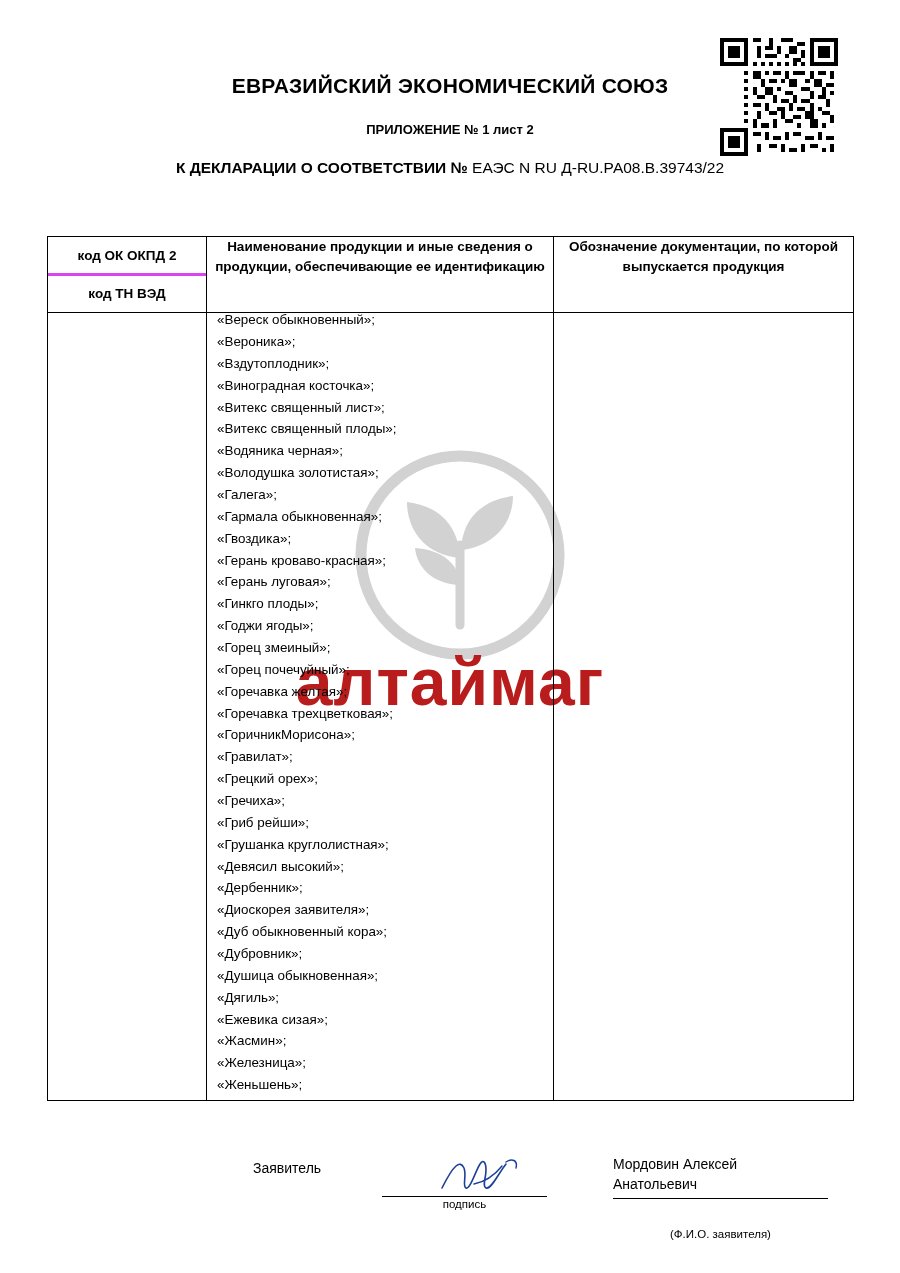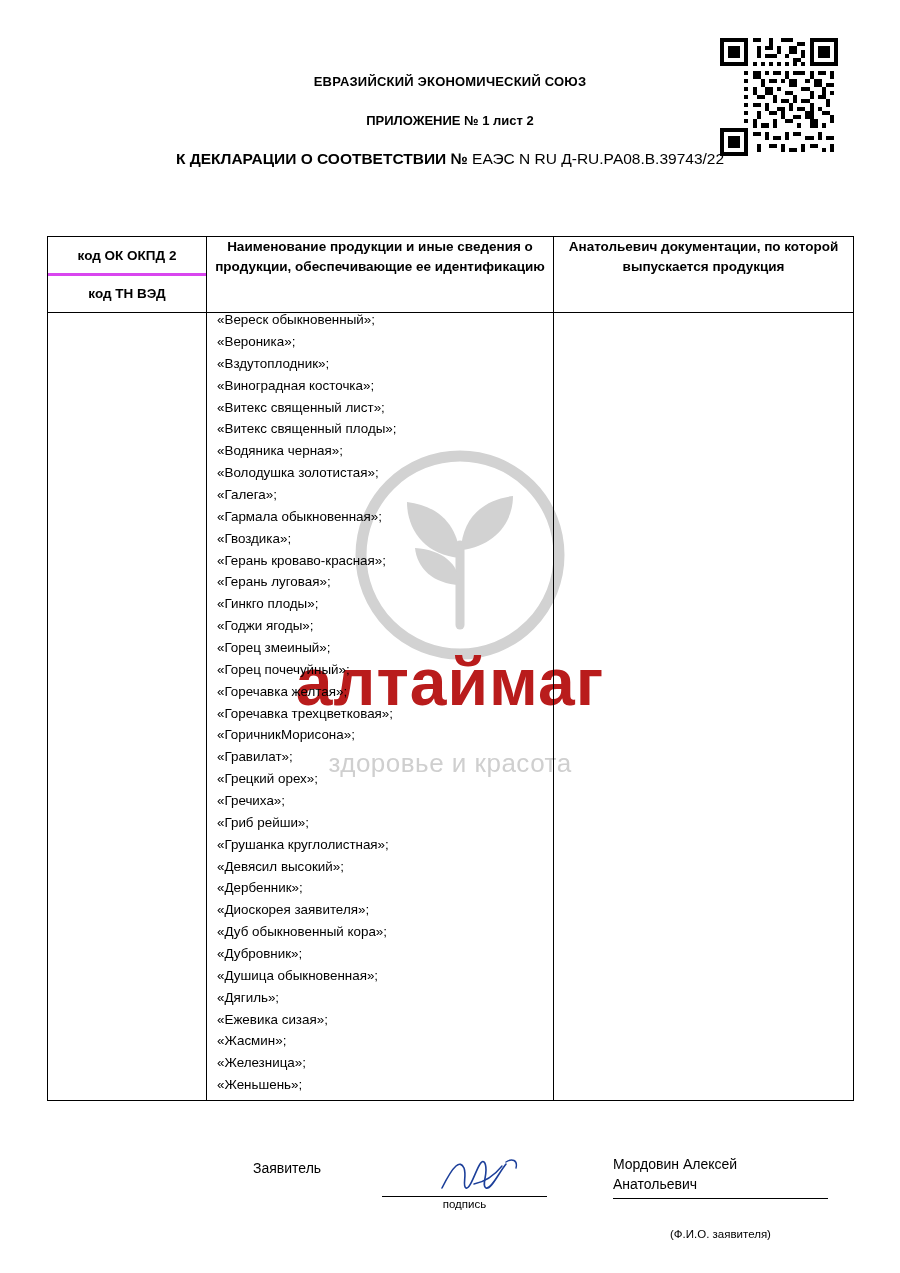--- a/index.html
+++ b/index.html
@@ -65,21 +65,21 @@
 
   
   .header {
     position: relative;
     z-index: 10;
     padding-top: 74px;
     text-align: center;
   }
   .hdr-line {
     font-weight: bold;
-    font-size: 13px;
+    font-size: 21px;
     letter-spacing: 0.2px;
     margin-bottom: 24px;
   }
   .hdr-line2 {
     font-weight: bold;
     font-size: 13px;
     margin-bottom: 22px;
   }
   .hdr-line3 {
     font-size: 15.5px;
@@ -230,21 +230,20 @@
 
   <div class="watermark">
     <svg class="wm-logo" viewBox="0 0 210 210">
       <circle cx="105" cy="105" r="99" fill="none" stroke="#d2d2d2" stroke-width="11"></circle>
       <path d="M105 175 L105 95" stroke="#d2d2d2" stroke-width="9" fill="none" stroke-linecap="round"></path>
       <path d="M105 108 C 70 105, 52 80, 52 52 C 86 56, 104 78, 105 108 Z" fill="#d2d2d2"></path>
       <path d="M106 100 C 140 96, 158 72, 158 46 C 124 50, 107 72, 106 100 Z" fill="#d2d2d2"></path>
       <path d="M105 135 C 78 134, 62 118, 60 98 C 88 100, 104 114, 105 135 Z" fill="#d2d2d2"></path>
     </svg>
     <div class="wm-text">алтаймаг</div>
-    <div class="wm-sub">здоровье и красота</div>
   </div>
 
   <div class="qr">
     <svg viewBox="0 0 29 29" width="118" height="118" shape-rendering="crispEdges">
       <rect width="29" height="29" fill="#ffffff"></rect>
       <g fill="#000000">
 
         <rect x="0" y="0" width="7" height="1"></rect>
           <rect x="0" y="6" width="7" height="1"></rect>
         <rect x="0" y="0" width="1" height="7"></rect>
@@ -377,21 +376,21 @@
           <col class="col2">
           <col class="col3">
       </colgroup>
       <tbody>
         <tr>
           <td class="head-cell c1">
             <div class="c1-top">код ОК ОКПД 2</div>
             <div class="c1-bot">код ТН ВЭД</div>
           </td>
           <td class="head-cell">Наименование продукции и иные сведения о продукции, обеспечивающие ее идентификацию</td>
-          <td class="head-cell">Анатольевич документации, по которой выпускается продукция</td>
+          <td class="head-cell">Обозначение документации, по которой выпускается продукция</td>
         </tr>
         <tr>
           <td class="body-cell empty"></td>
           <td class="body-cell">
             <ul class="prod-list" id="product-list">
                 <li>«Вереск обыкновенный»;</li>
                 <li>«Вероника»;</li>
                 <li>«Вздутоплодник»;</li>
                 <li>«Виноградная косточка»;</li>
                 <li>«Витекс священный лист»;</li>

